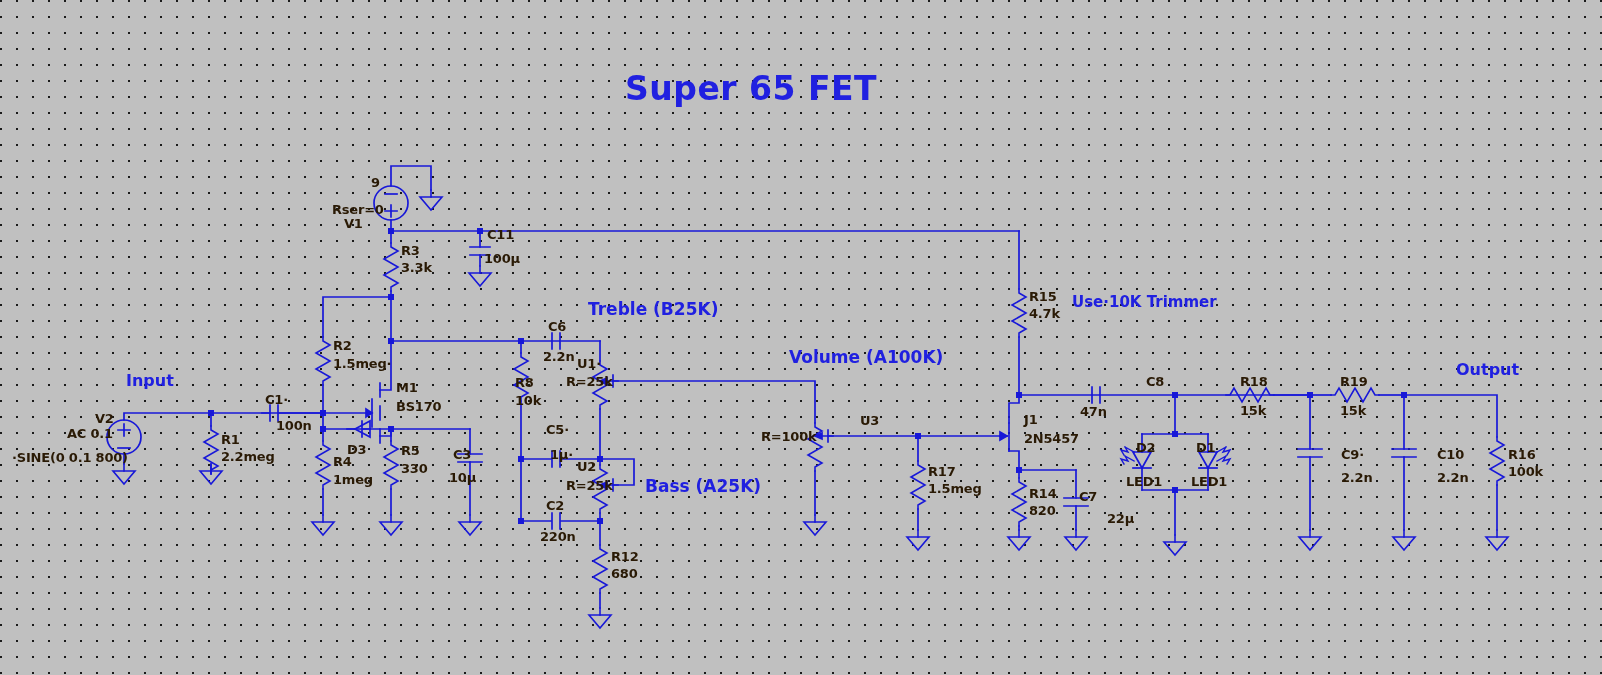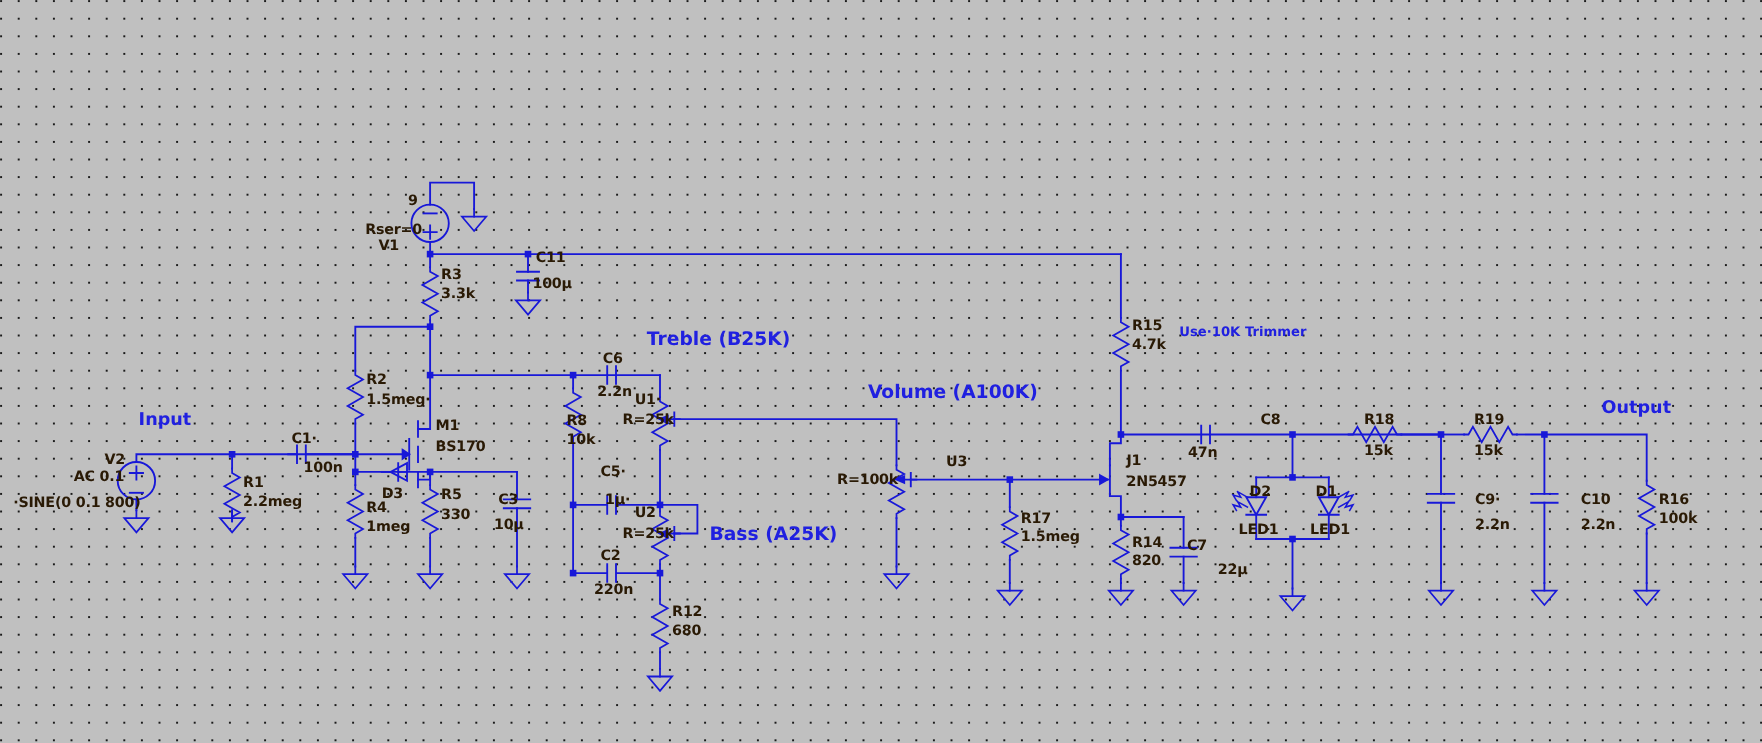--- a/index.html
+++ b/index.html
@@ -47,21 +47,21 @@
     font-size: 33px;
     letter-spacing: 0.5px;
   }
   .section-lbl {
     font-size: 17px;
   }
   .io-lbl {
     font-size: 16px;
   }
   .note-lbl {
-    font-size: 12px;
+    font-size: 15px;
   }
 </style>
 </head>
 <body>
 
 <div id="canvas">
 
   <svg id="schematic-svg" viewBox="0 0 1602 675" xmlns="http://www.w3.org/2000/svg">
     <defs>
       <g id="res-v">
@@ -358,20 +358,21 @@
       <rect x="1016" y="392" width="6" height="6"></rect>
       <rect x="1016" y="467" width="6" height="6"></rect>
       <rect x="1172" y="392" width="6" height="6"></rect>
       <rect x="1172" y="431" width="6" height="6"></rect>
       <rect x="1172" y="487" width="6" height="6"></rect>
       <rect x="1307" y="392" width="6" height="6"></rect>
       <rect x="1401" y="392" width="6" height="6"></rect>
     </g>
   </svg>
 
+  <div class="blue-lbl title-lbl" style="left:625px; top:72px;">Super 65 FET</div>
 
   <div class="blue-lbl section-lbl" style="left:588px; top:301px;">Treble (B25K)</div>
   <div class="blue-lbl section-lbl" style="left:645px; top:478px;">Bass (A25K)</div>
   <div class="blue-lbl section-lbl" style="left:789px; top:349px;">Volume (A100K)</div>
   <div class="blue-lbl io-lbl" style="left:126px; top:373px;">Input</div>
   <div class="blue-lbl io-lbl" style="left:1456px; top:362px;">Output</div>
   <div class="blue-lbl note-lbl" style="left:1072px; top:295px;">Use·10K Trimmer</div>
 
   <div class="lbl" style="left:95px; top:412px;">V2</div>
   <div class="lbl" style="left:67px; top:427px;">AC 0.1</div>

